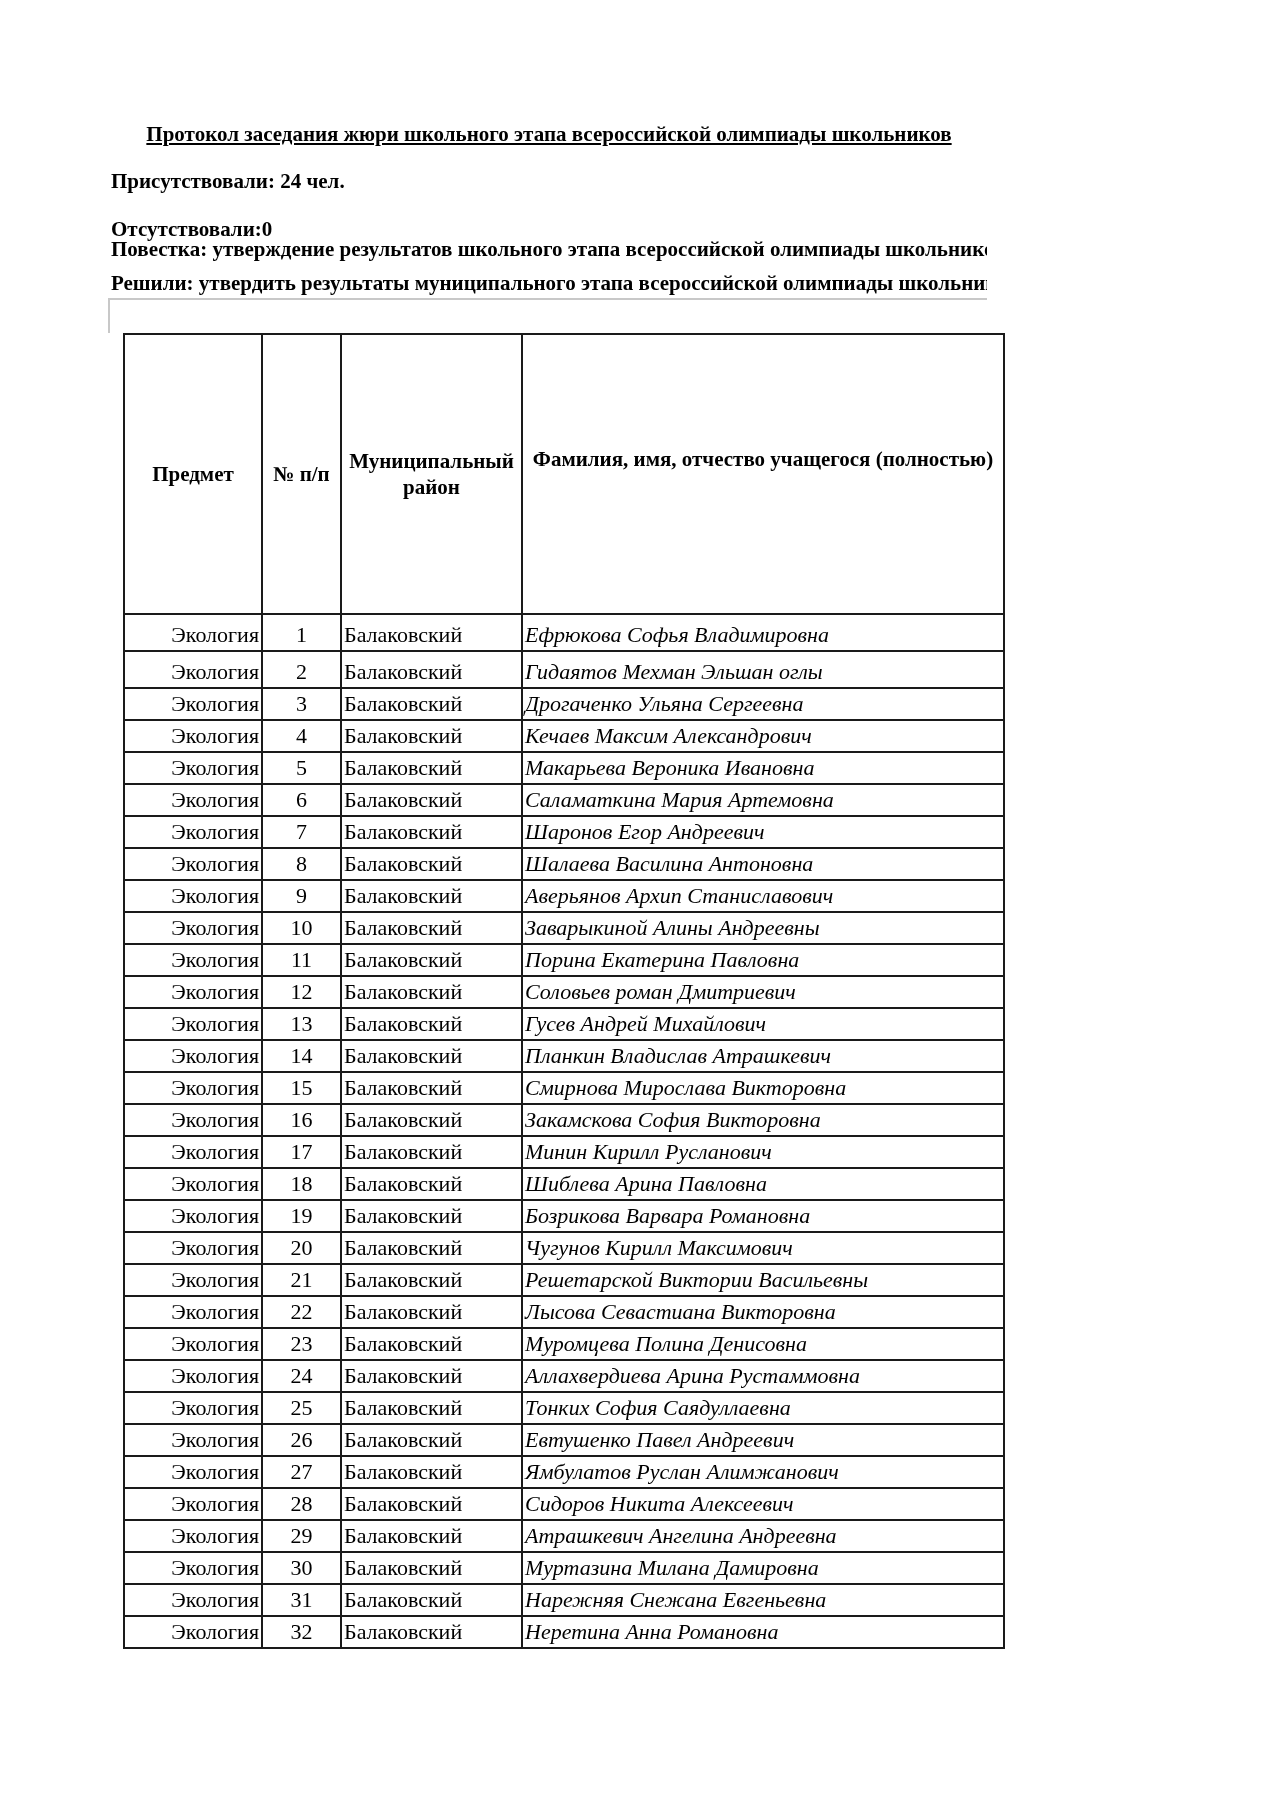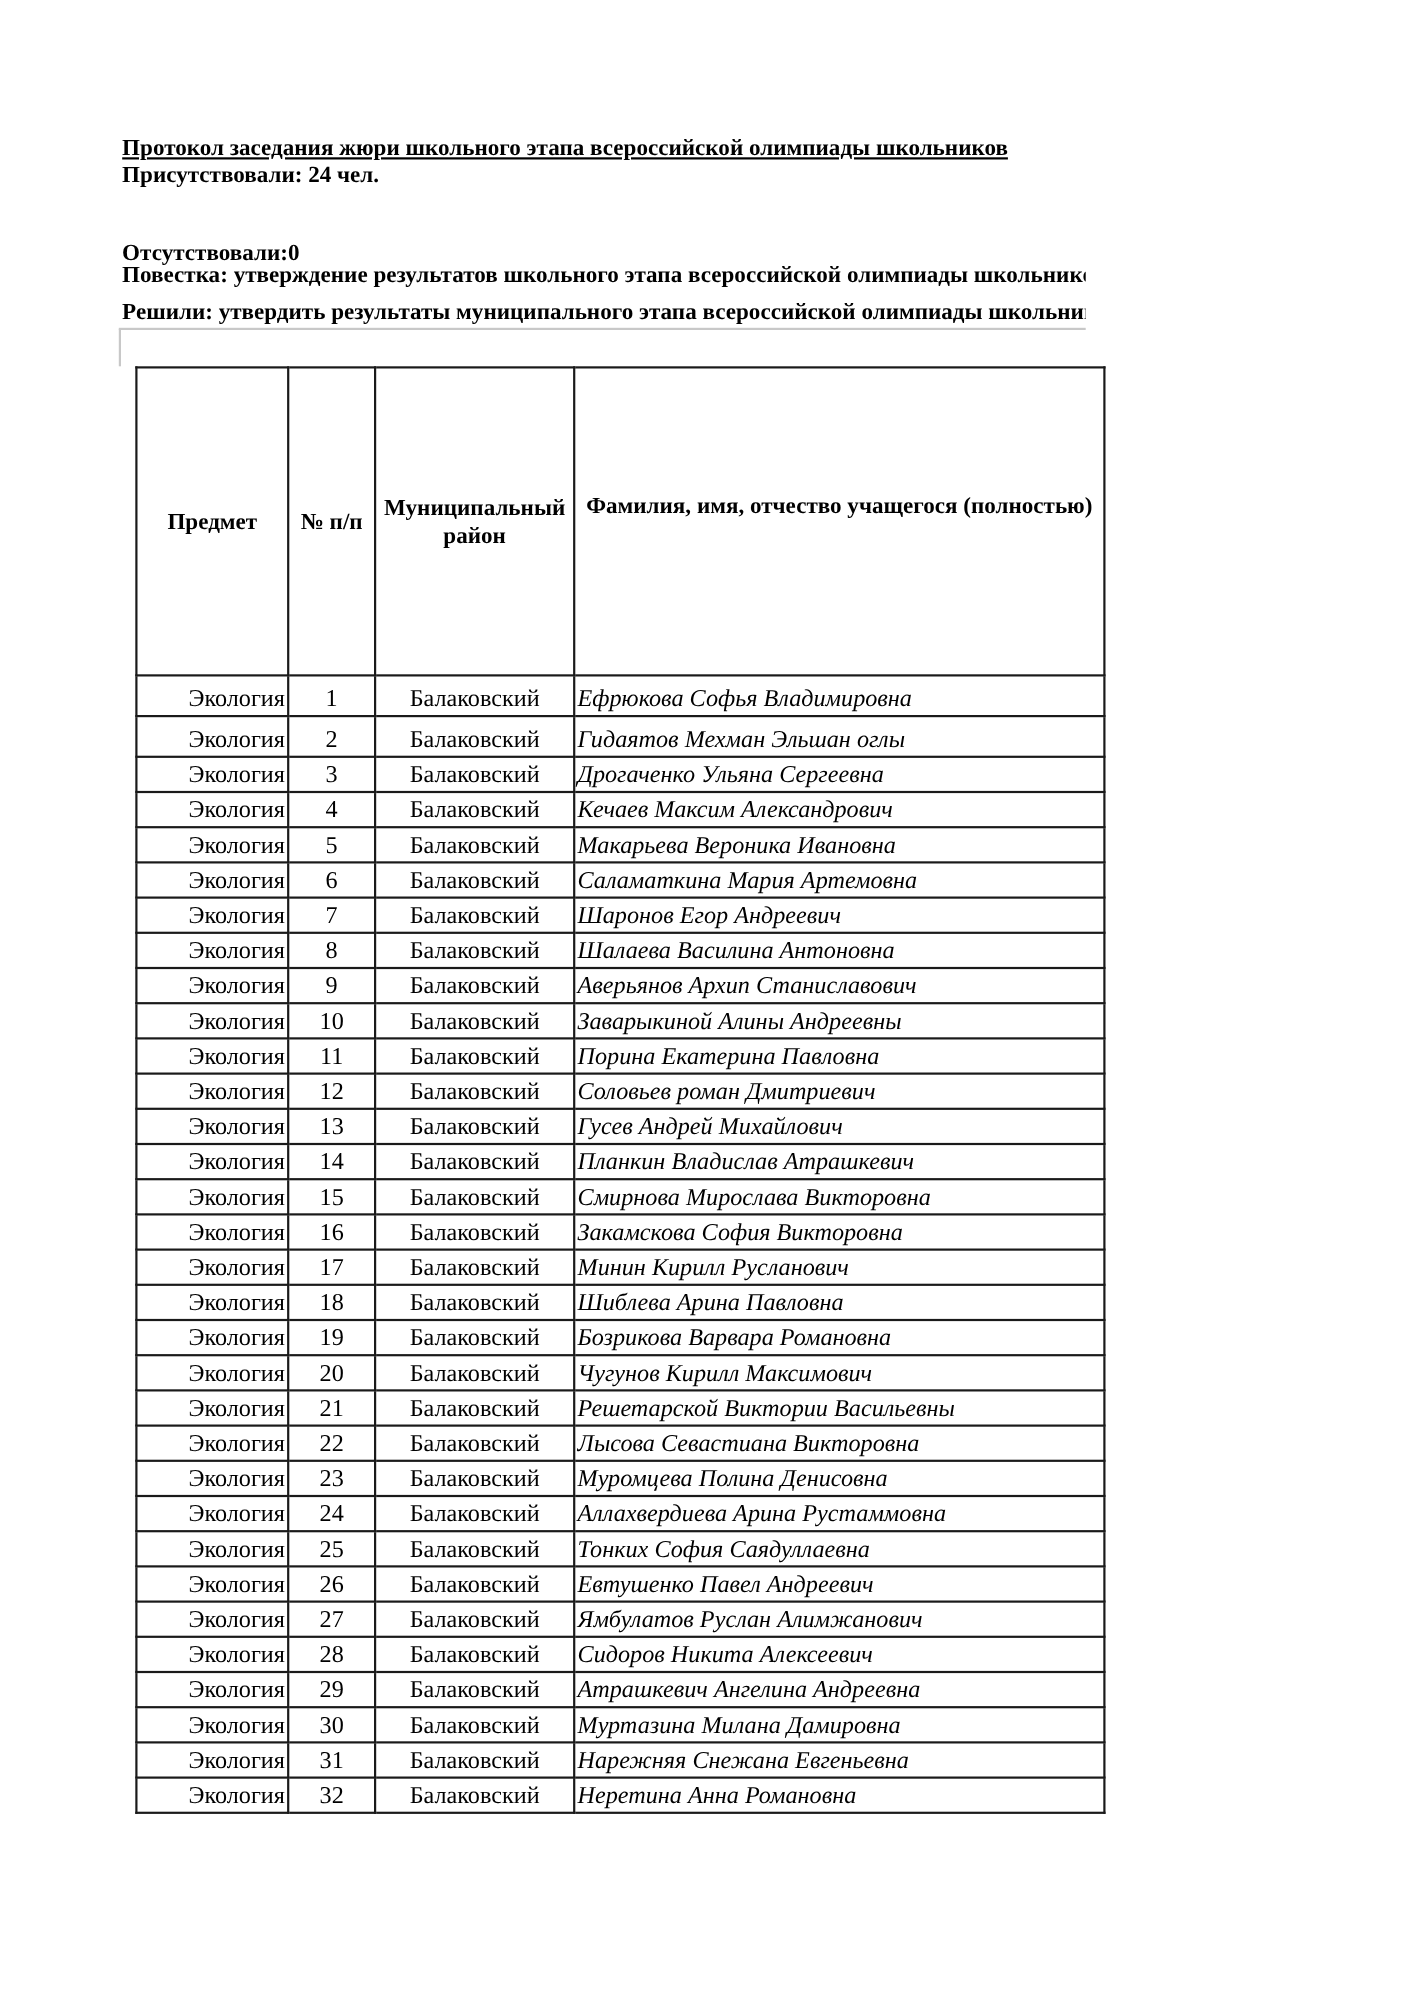--- a/index.html
+++ b/index.html
@@ -5,22 +5,22 @@
     html, body { margin: 0; padding: 0; background: #ffffff; }
     body {
       width: 1280px; height: 1811px; position: relative; overflow: hidden;
       font-family: "Liberation Serif", "DejaVu Serif", serif; color: #000;
     }
     .hdr-line {
       position: absolute; left: 111px; width: 876px;
       font-weight: bold; font-size: 21px; white-space: nowrap; overflow: hidden;
       line-height: 26px;
     }
-    .hdr-title { top: 121px; text-decoration: underline; }
-    .hdr-present { top: 145px; }
+    .hdr-title { top: 121px; text-decoration: underline; text-align: center; }
+    .hdr-present { top: 168px; }
     .hdr-absent { top: 196px; margin-top: 20px; }
     .hdr-agenda { top: 236px; }
     .hdr-decided { top: 270px; }
     .decided-underline {
       position: absolute; left: 108px; top: 298px; width: 879px; height: 0;
       border-top: 2px solid #c8c8c8;
     }
     .empty-row {
       position: absolute; left: 108px; top: 299px; width: 879px; height: 34px;
       border-left: 2px solid #c8c8c8; box-sizing: border-box;
@@ -37,21 +37,21 @@
       vertical-align: middle; line-height: 26px; white-space: normal;
     }
     table.results th.th-name { vertical-align: middle; padding-bottom: 30px; }
     table.results td {
       height: 30px; font-size: 22px; vertical-align: middle; line-height: 30px;
     }
     table.results tr.tall td { height: 35px; vertical-align: bottom; }
     td.c-subj { text-align: right; }
     td.c-subj.indent { padding-left: 16px; }
     td.c-num { text-align: center; }
-    td.c-dist { text-align: center; }
+    td.c-dist { text-align: left; }
     td.c-name { text-align: left; font-style: italic; }
     col.w1 { width: 138px; } col.w2 { width: 79px; } col.w3 { width: 181px; } col.w4 { width: 482px; }
   </style>
 </head>
 <body>
 
 <div class="hdr-line hdr-title">Протокол заседания жюри школьного этапа всероссийской олимпиады школьников</div>
 <div class="hdr-line hdr-present">Присутствовали: 24 чел.</div>
 <div class="hdr-line hdr-absent">Отсутствовали:0</div>
 <div class="hdr-line hdr-agenda">Повестка: утверждение результатов  школьного этапа всероссийской олимпиады школьников</div>

